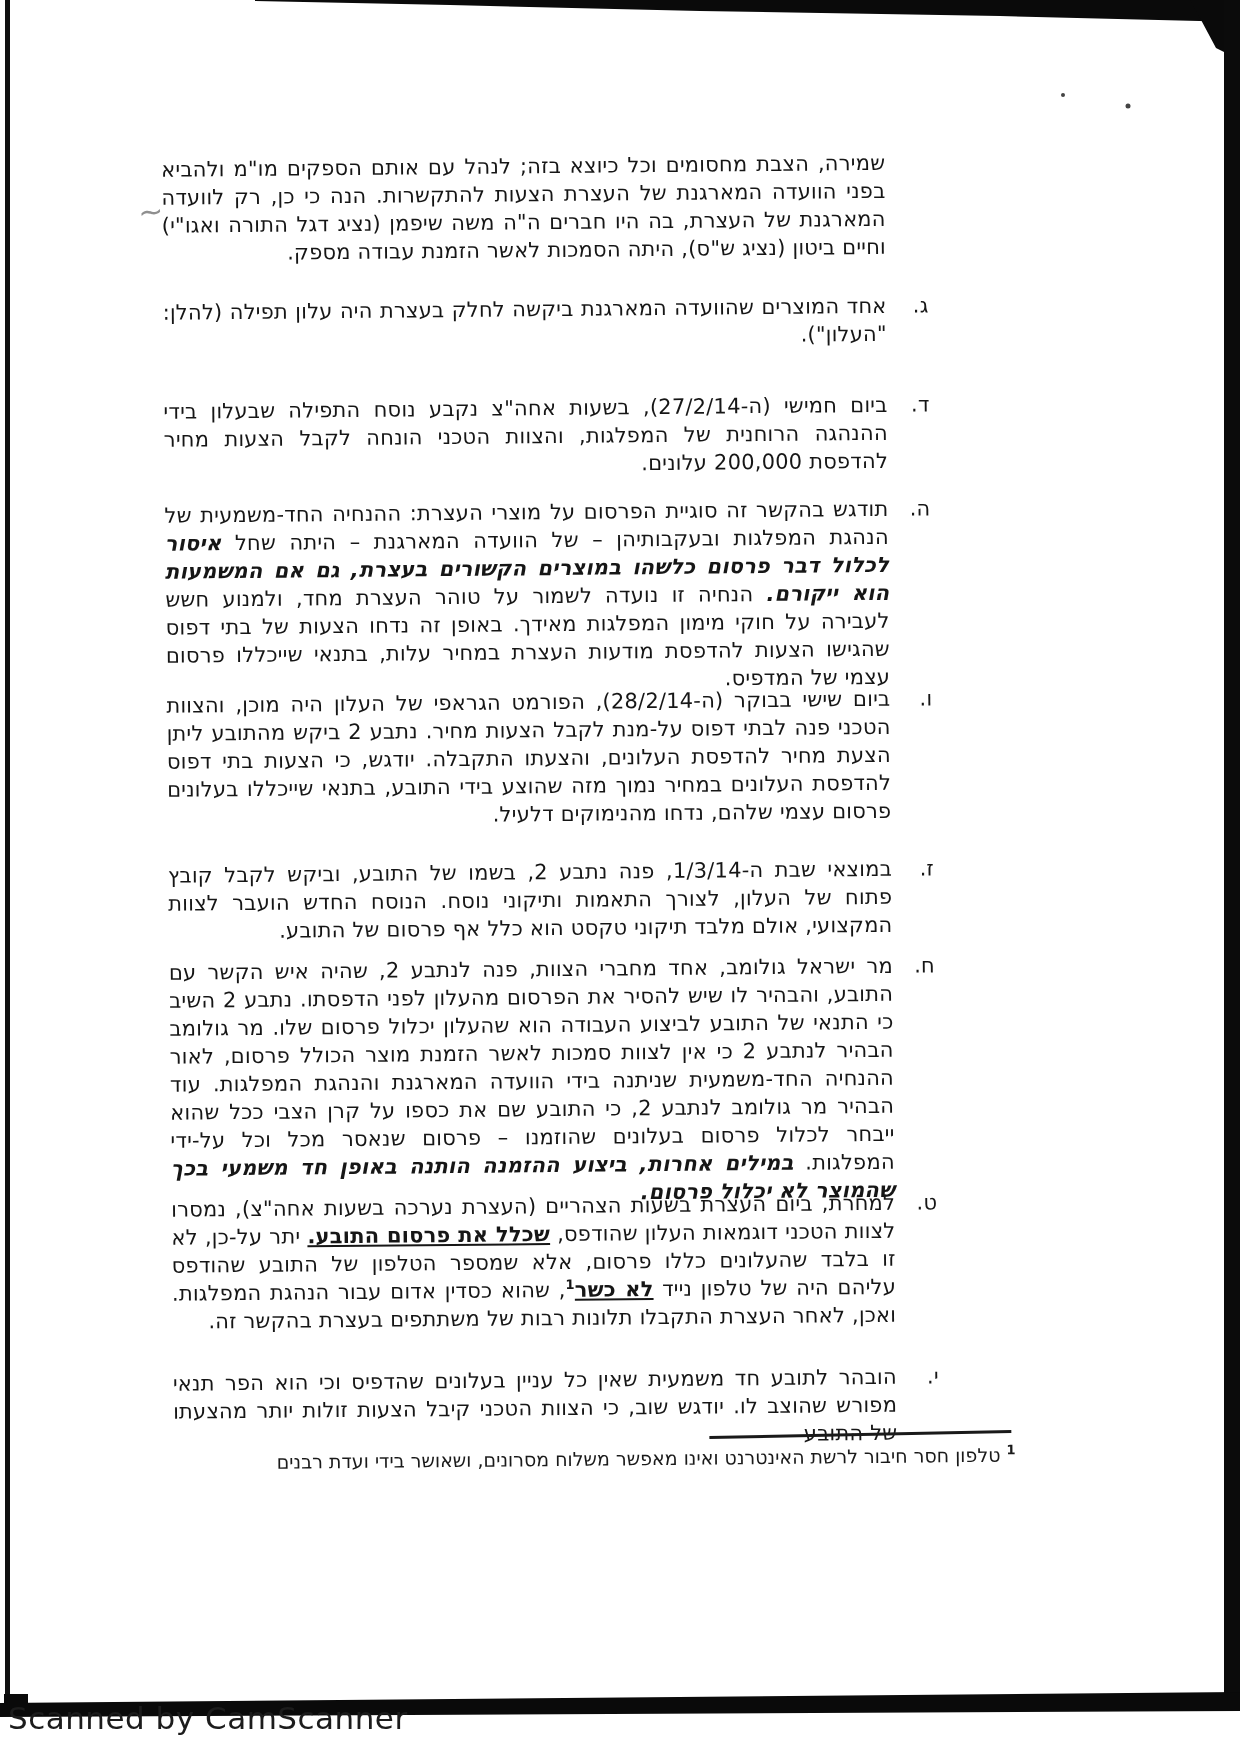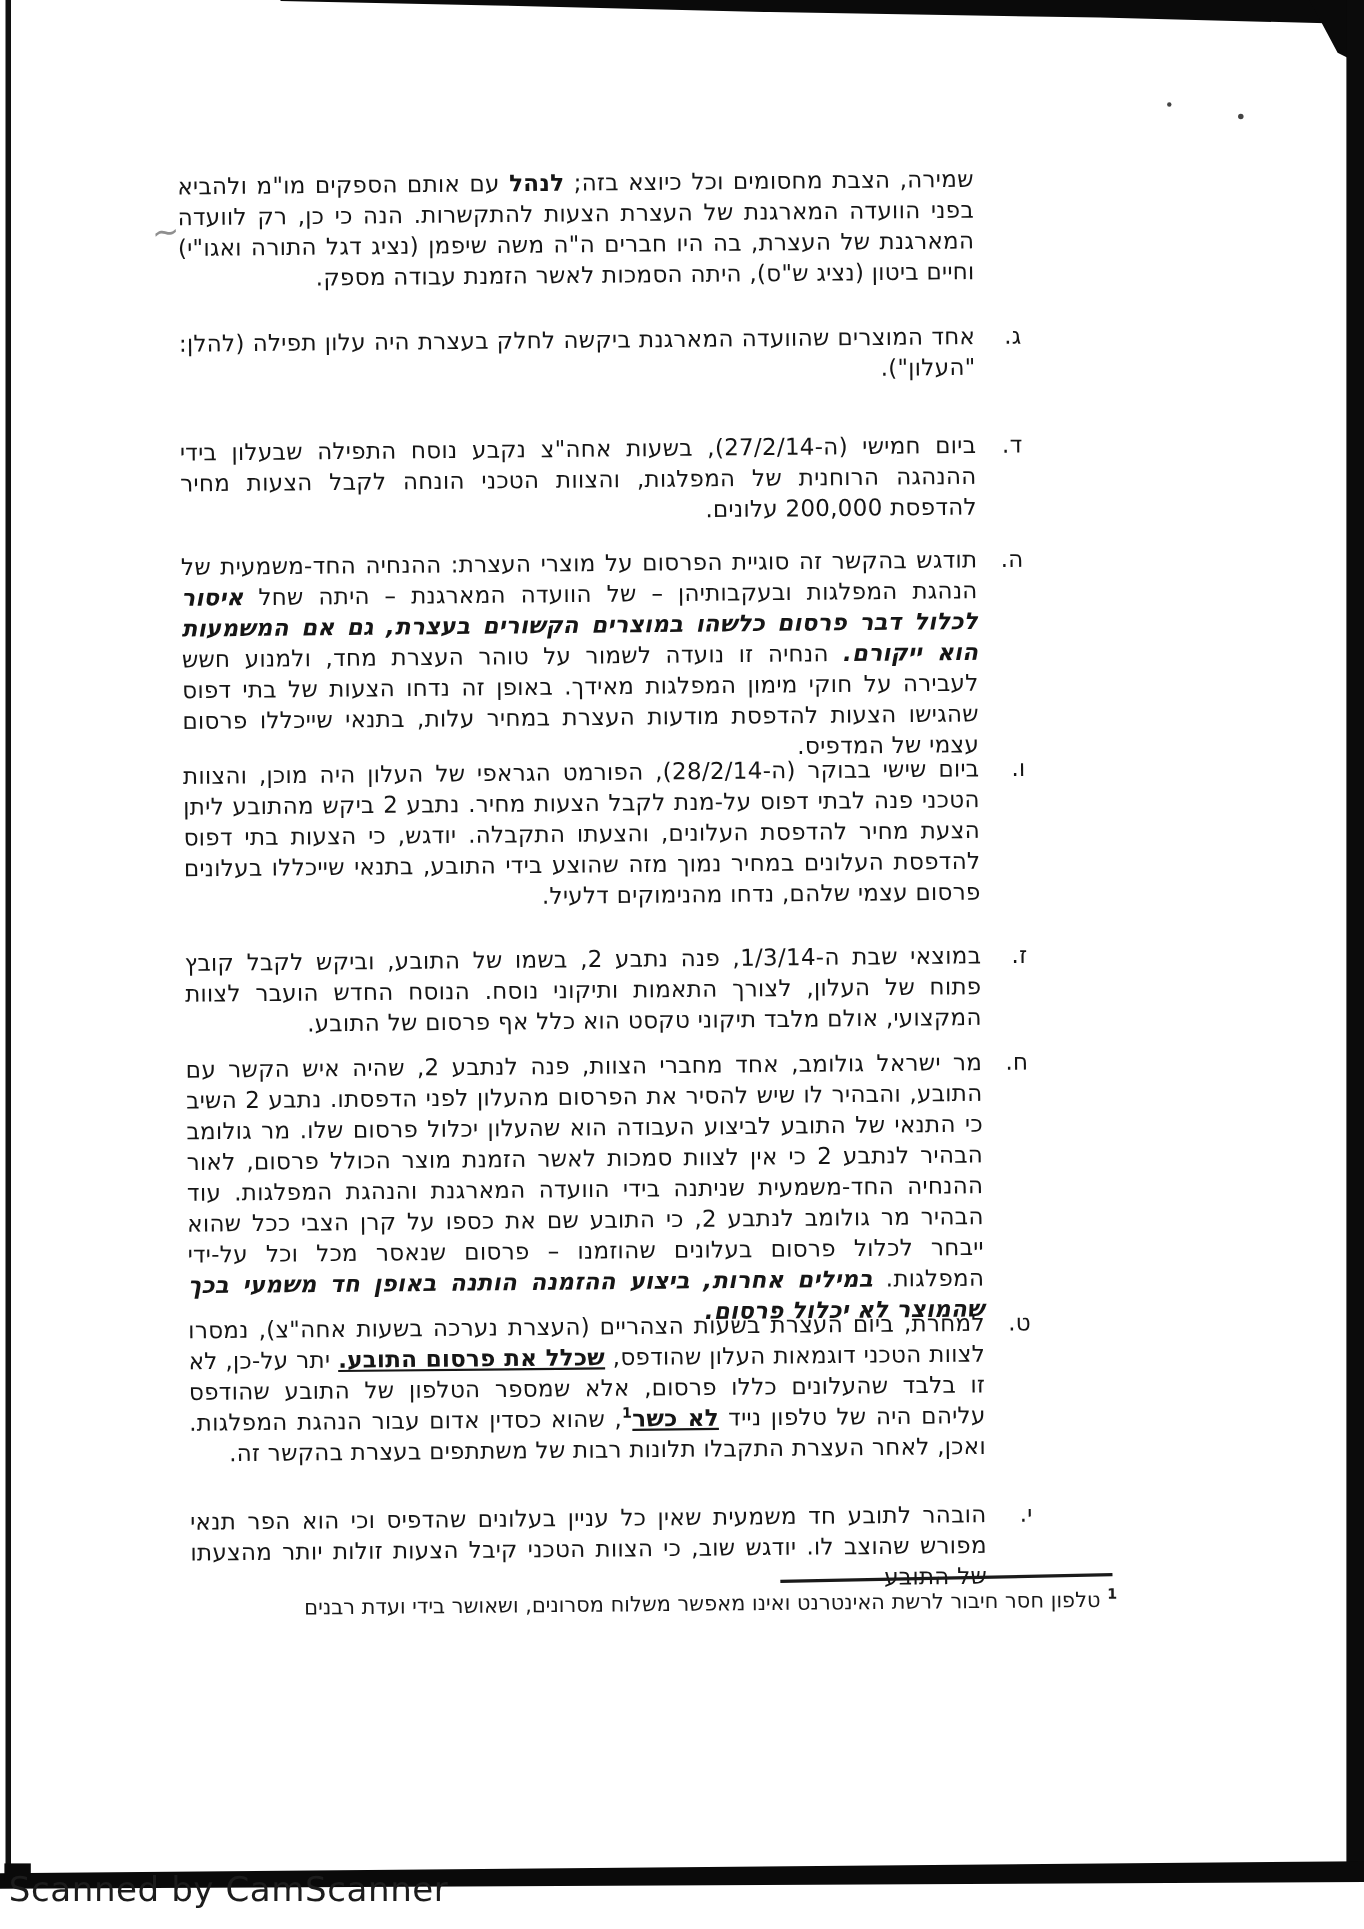--- a/index.html
+++ b/index.html
@@ -22,21 +22,21 @@
     position:absolute;right:0;width:770px;
     font-size:21px;line-height:28px;
     text-align:justify;
     letter-spacing:0.2px;
   }
   .para .letter{
     position:absolute;right:4px;top:0;
     width:38px;text-align:right;
   }
   .para .ptext{display:block;margin-right:46px;}
-  .b{font-weight:bold;}
+  .b{font-weight:normal;}
   .bi{font-weight:bold;font-style:italic;}
   .bu{font-weight:bold;text-decoration:underline;}
   sup.fnref{font-size:13px;font-weight:bold;vertical-align:super;line-height:0;}
   .fnrule{
     position:absolute;top:1436px;right:-68px;width:302px;
     border-top:3px solid #1a1a1a;
     transform:rotate(-0.6deg);
   }
   .footnote{
     position:absolute;top:1446px;right:-72px;width:745px;

